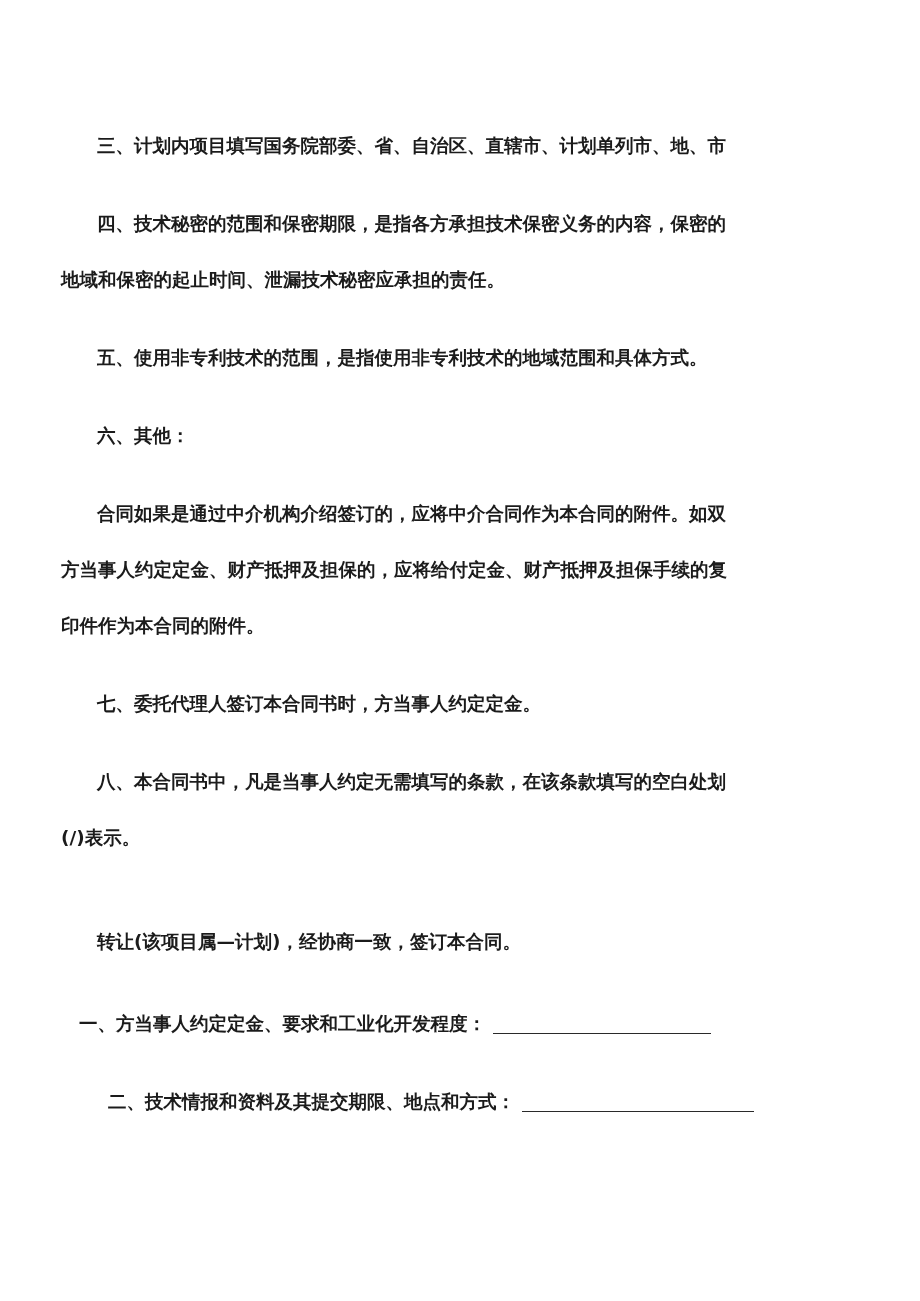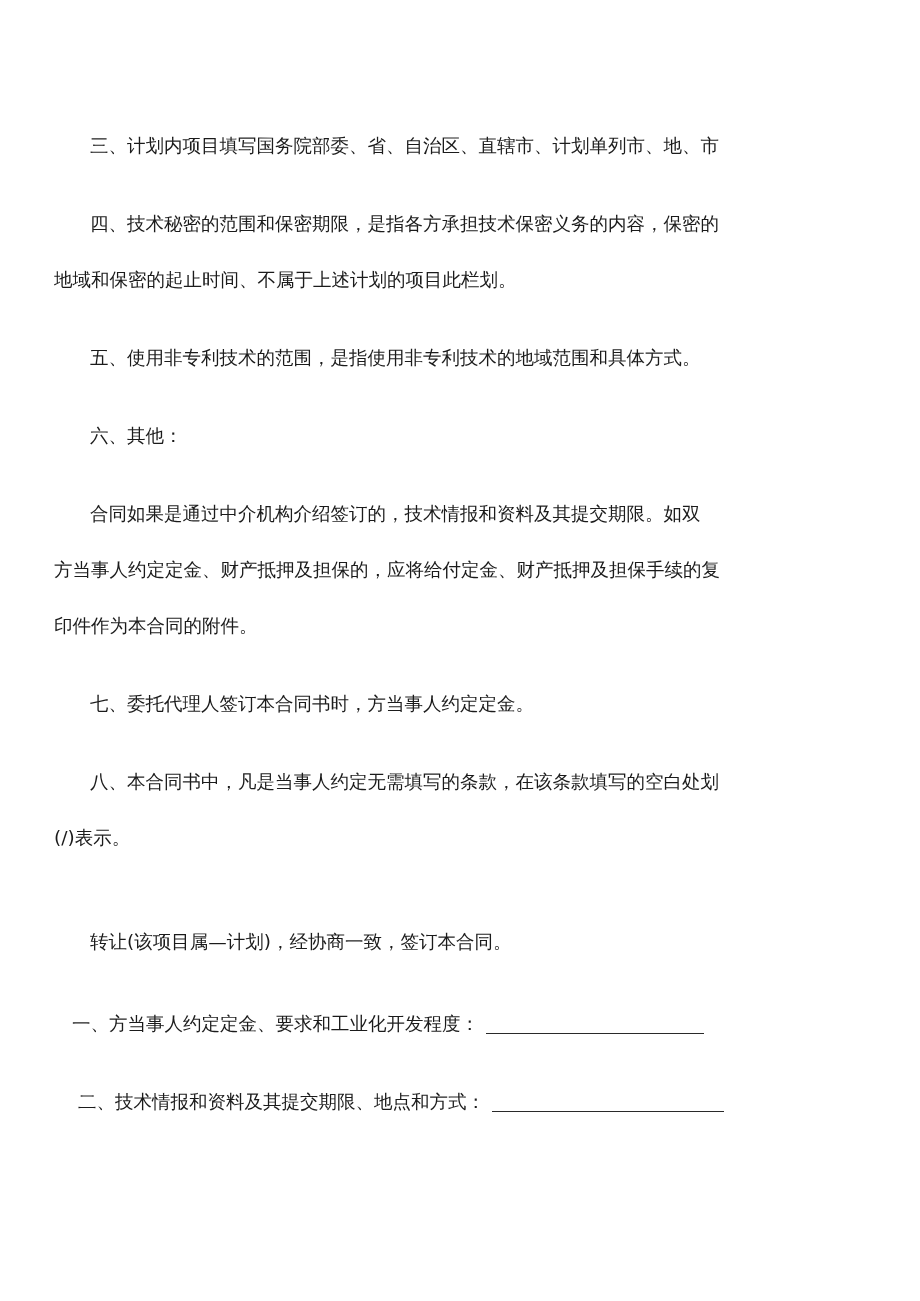--- a/index.html
+++ b/index.html
@@ -16,23 +16,24 @@
     position: relative;
     width: 920px;
     height: 1301px;
     margin: 0 auto;
     background: #ffffff;
     overflow: hidden;
     box-sizing: border-box;
   }
   .doc-body {
     position: absolute;
-    left: 54px;
+    left: 61px;
     top: 118px;
     width: 716px;
+    font-weight: bold;
   }
   
   .para-block {
     margin-bottom: 0px;
   }
   .line {
     display: block;
     height: 56px;
     line-height: 56px;
     white-space: nowrap;
@@ -40,20 +41,21 @@
     color: #1b1b1b;
   }
   .line.indent2 {
     padding-left: 36px;
   }
   .line.indent1 {
     padding-left: 18px;
   }
   .line.indent-hang {
     padding-left: 24px;
+    text-align: center;
   }
   .spacer-md { height: 22px; }
   .spacer-lg { height: 26px; }
   .blank-line {
     display: inline-block;
     border-bottom: 1.6px solid #2a2a2a;
     vertical-align: -4px;
     height: 1px;
   }
   .bl-195 { width: 196px; }
@@ -67,36 +69,36 @@
 <div class="page">
   <div class="doc-body">
 
     <div class="para-block">
       <span class="line indent2">三、计划内项目填写国务院部委、省、自治区、直辖市、计划单列市、地、市</span>
     </div>
     <div class="spacer-md"></div>
 
     <div class="para-block">
       <span class="line indent2">四、技术秘密的范围和保密期限，是指各方承担技术保密义务的内容，保密的</span>
-      <span class="line">地域和保密的起止时间、不属于上述计划的项目此栏划。</span>
+      <span class="line">地域和保密的起止时间、泄漏技术秘密应承担的责任。</span>
     </div>
     <div class="spacer-md"></div>
 
     <div class="para-block">
       <span class="line indent2">五、使用非专利技术的范围，是指使用非专利技术的地域范围和具体方式。</span>
     </div>
     <div class="spacer-md"></div>
 
     <div class="para-block">
       <span class="line indent2">六、其他：</span>
     </div>
     <div class="spacer-md"></div>
 
     <div class="para-block">
-      <span class="line indent2">合同如果是通过中介机构介绍签订的，技术情报和资料及其提交期限。如双</span>
+      <span class="line indent2">合同如果是通过中介机构介绍签订的，应将中介合同作为本合同的附件。如双</span>
       <span class="line">方当事人约定定金、财产抵押及担保的，应将给付定金、财产抵押及担保手续的复</span>
       <span class="line">印件作为本合同的附件。</span>
     </div>
     <div class="spacer-md"></div>
 
     <div class="para-block">
       <span class="line indent2">七、委托代理人签订本合同书时，方当事人约定定金。</span>
     </div>
     <div class="spacer-md"></div>
 

